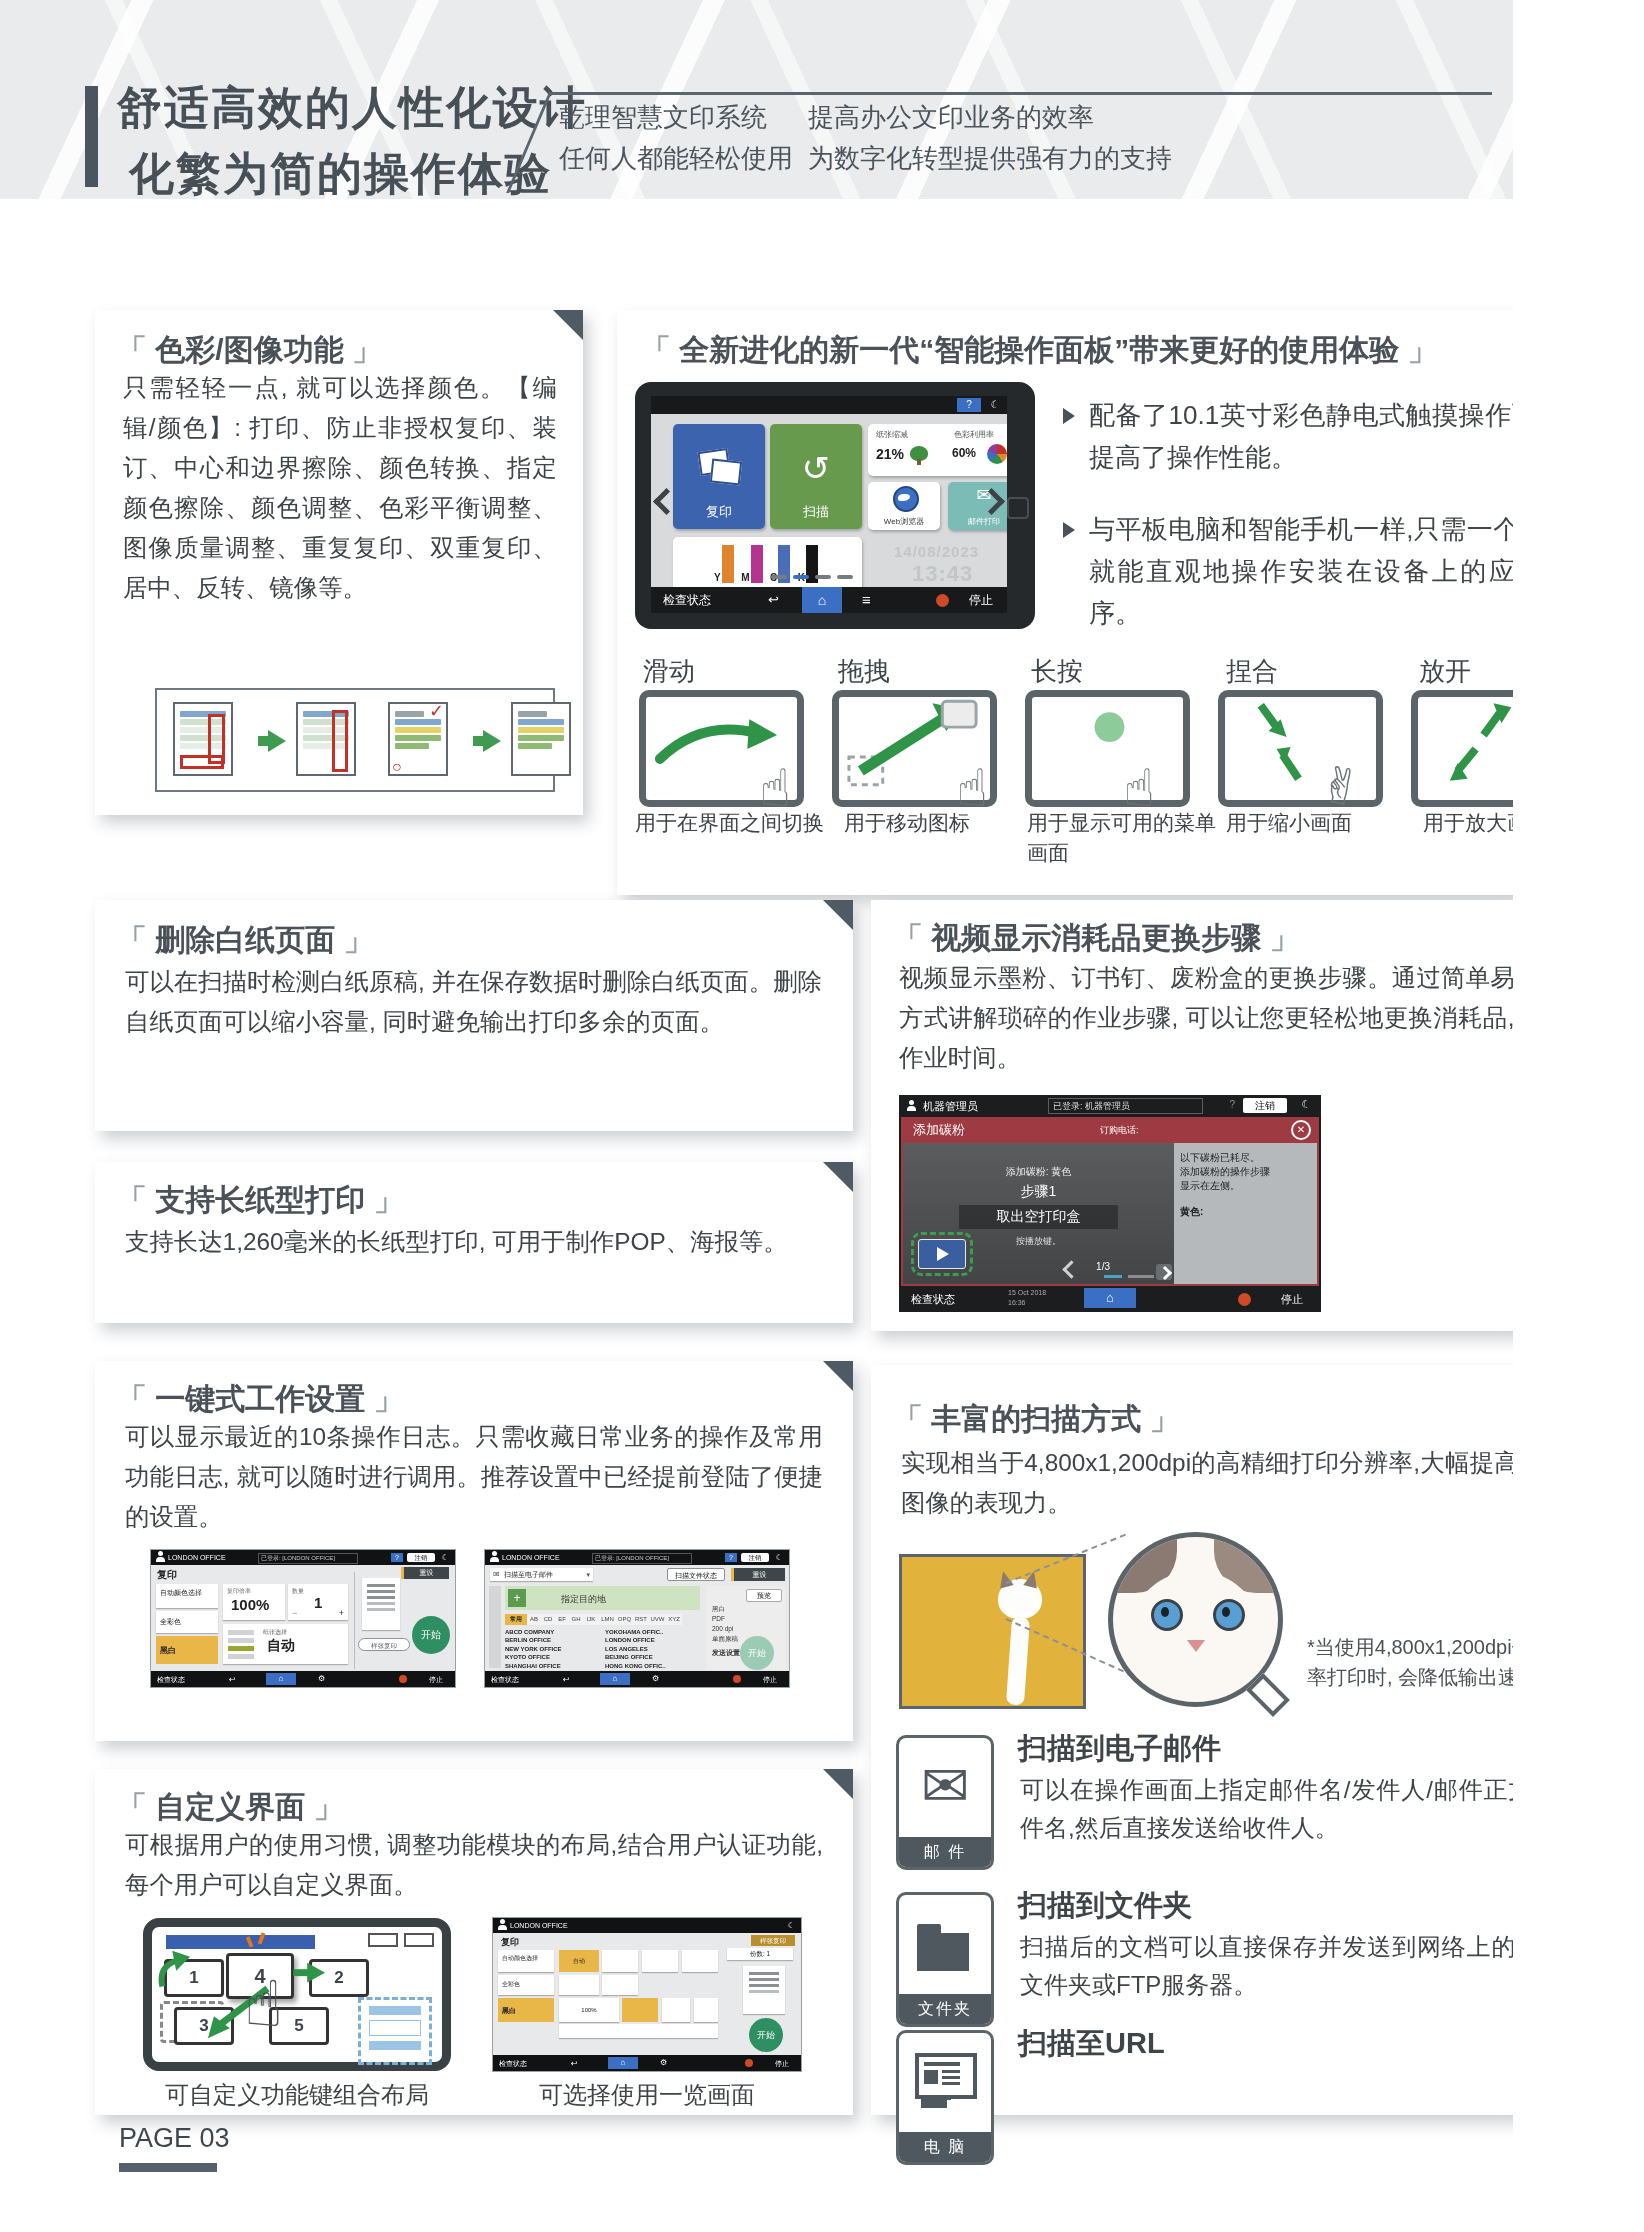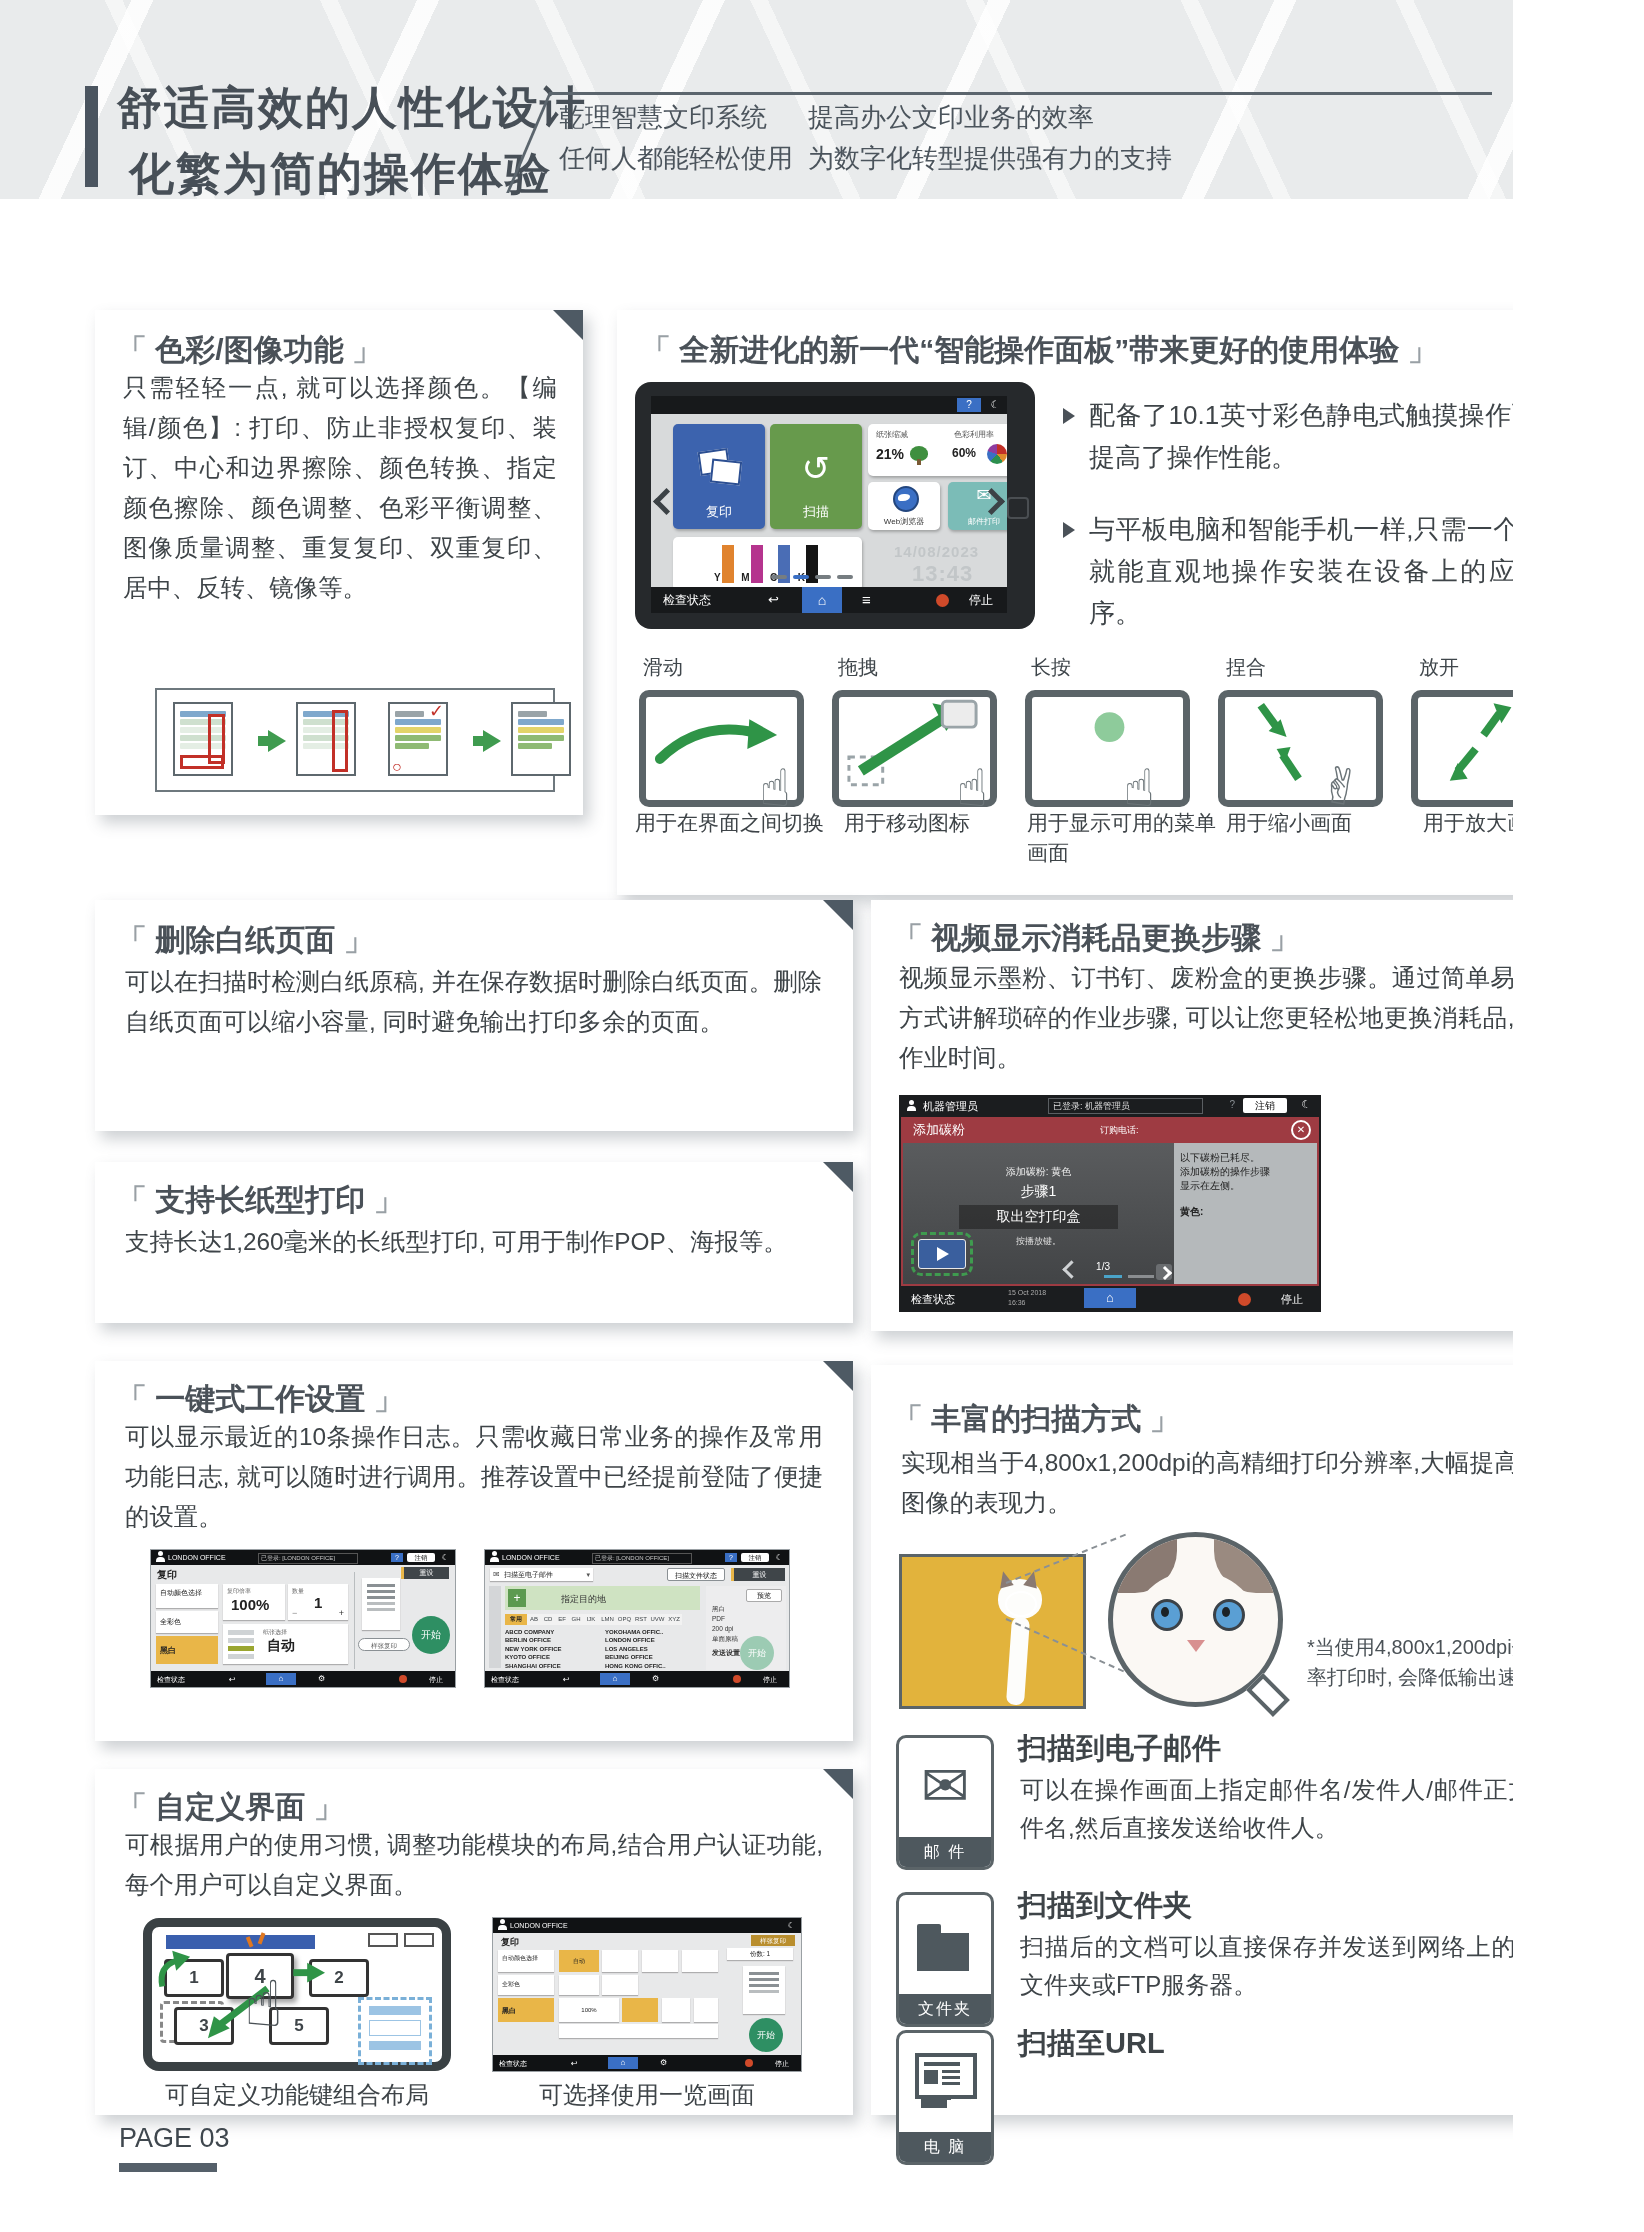--- a/index.html
+++ b/index.html
@@ -49,21 +49,21 @@
   .bars4 span.b{display:inline-block;width:12px;height:38px;margin:0 3px 0 1px;vertical-align:middle;}
   .bars4 b{font-size:10px;color:#222;vertical-align:bottom;}
   .pgdots span{display:inline-block;width:16px;height:4px;margin:0 3px;background:#767d81;border-radius:2px;}
   .pgdots span.on{background:#3a6fc4;}
   .navbar{position:absolute;left:0;right:0;bottom:0;height:26px;background:#17191b;color:#fff;font-size:12px;}
   .nb{position:absolute;top:0;height:26px;line-height:26px;}
   .homebtn{background:#3a6fc4;text-align:center;}
   .reddot{position:absolute;width:13px;height:13px;border-radius:50%;background:#d04a2a;top:7px;}
   .chev{position:absolute;width:14px;height:14px;border-left:5px solid #3c4246;border-bottom:5px solid #3c4246;}
   
-  .glabel{position:absolute;font-size:20px;color:#3f464b;}
+  .glabel{position:absolute;font-size:26px;color:#3f464b;}
   .gpanel{position:absolute;width:151px;height:103px;background:#fff;border:7px solid #5b6468;border-radius:10px;}
   .gcap{position:absolute;font-size:21px;line-height:30px;color:#3e4448;}
   .hand{position:absolute;color:#6b7478;}
   
   .vs{position:absolute;background:#1b1d1f;}
   .vs-top{position:absolute;left:0;top:0;right:0;height:22px;background:#1b1d1f;color:#fff;}
   .pico{position:absolute;width:9px;height:5px;background:#fff;border-radius:4px 4px 0 0;}
   .pico::before{content:"";position:absolute;left:2px;top:-6px;width:5px;height:5px;border-radius:50%;background:#fff;}
   .vs-red{position:absolute;left:2px;right:2px;top:22px;height:24px;background:#9e3b42;color:#fff;}
   .vs-body{position:absolute;left:2px;right:2px;top:46px;bottom:26px;background:#b5b9bb;border:2px solid #9e3b42;box-sizing:border-box;}

